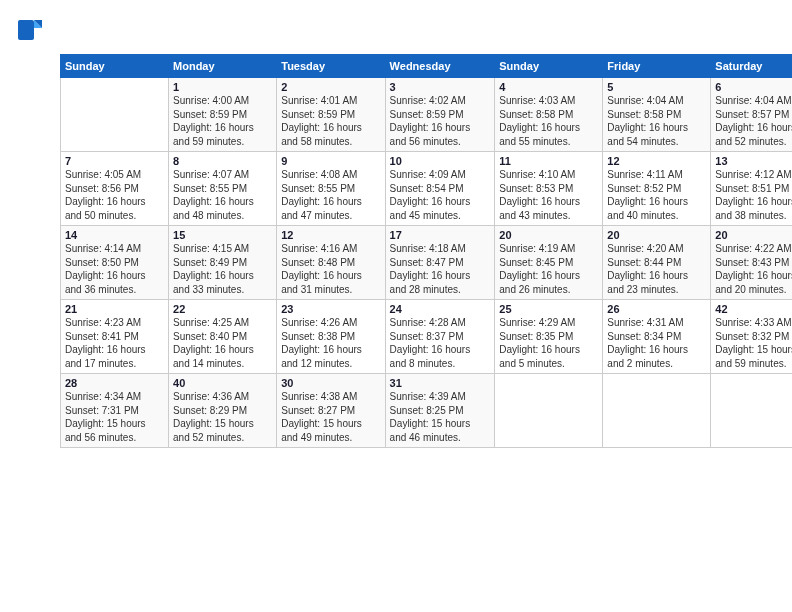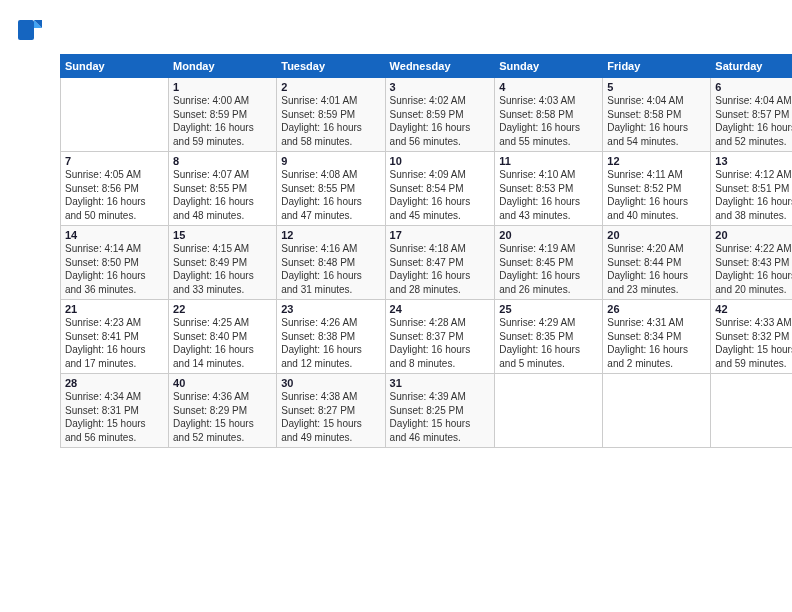--- a/index.html
+++ b/index.html
@@ -326,21 +326,21 @@
             <div class="day-info" style="white-space: pre-line;">Sunrise: 4:33 AM
 Sunset: 8:32 PM
 Daylight: 15 hours
 and 59 minutes.</div>
           </td>
         </tr>
         <tr>
           <td>
             <span class="day-number">28</span>
             <div class="day-info" style="white-space: pre-line;">Sunrise: 4:34 AM
-Sunset: 8:31 PM
+Sunset: 7:31 PM
 Daylight: 15 hours
 and 56 minutes.</div>
           </td>
           <td>
             <span class="day-number">40</span>
             <div class="day-info" style="white-space: pre-line;">Sunrise: 4:36 AM
 Sunset: 8:29 PM
 Daylight: 15 hours
 and 52 minutes.</div>
           </td>

